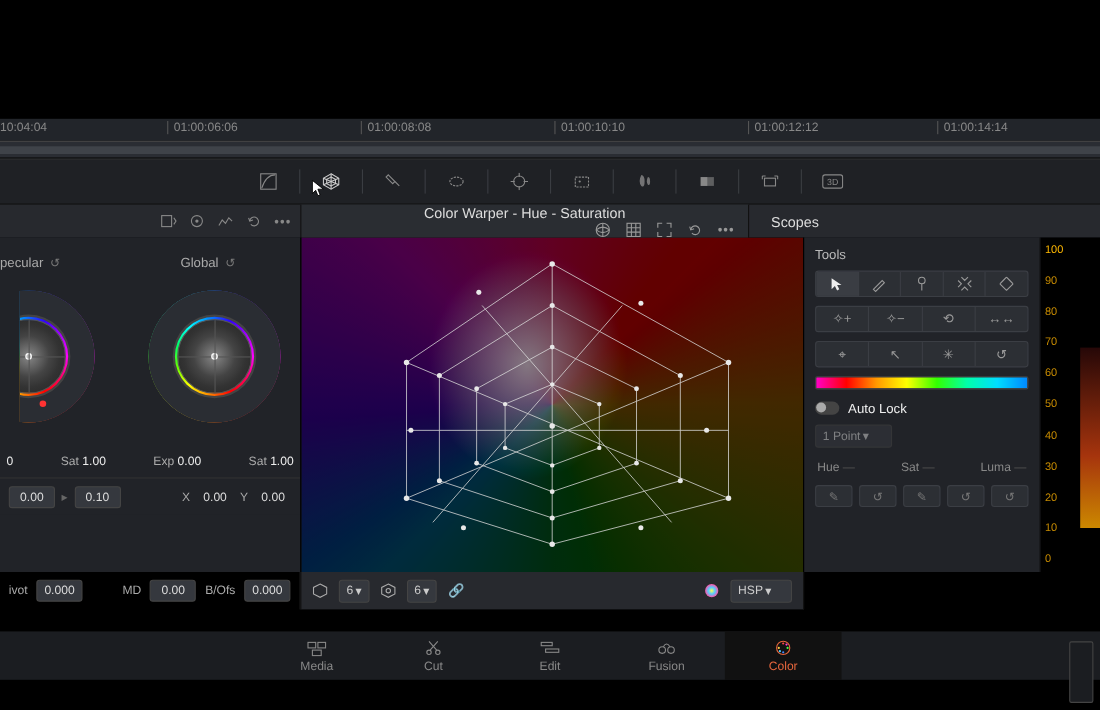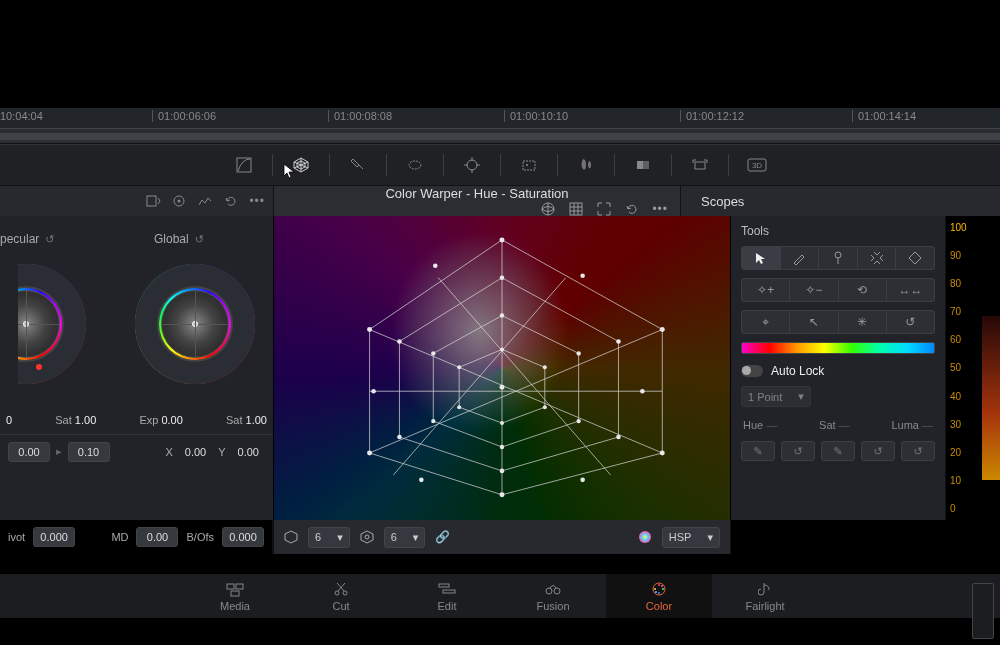--- a/index.html
+++ b/index.html
@@ -50,21 +50,21 @@
   .controls-strip .lab { color:#aaa; }
   .controls-strip .wheels-sub, .wheels-bottom-b { display:flex; align-items:center; gap:6px; flex:1;}
   .warper-panel { width:458px; background:#111; border-left:1px solid #000; border-right:1px solid #000; position:relative; overflow:hidden;}
   .warper-bg { position:absolute; inset:0;
     background:
       radial-gradient(ellipse 140px 160px at 45% 38%, rgba(255,255,255,0.85), rgba(200,200,200,0.35) 45%, rgba(120,120,120,0) 65%),
       conic-gradient(from 0deg at 50% 50%, #8b0036, #8b0000, #6b4a00, #365200, #004a20, #004a62, #2e006b, #6b0068, #8b0036);
     filter:brightness(0.55) saturate(1.35);
   }
   .warper-panel svg.web { position:absolute; inset:0; }
-  .mini-select { background:#35383e; color:#ccc; padding:3px 6px; border-radius:3px; font-size:11px; display:flex; align-items:center; gap:16px; border:1px solid #444;}
+  .mini-select { background:#35383e; color:#ccc; padding:3px 6px; border-radius:3px; font-size:11px; display:flex; align-items:center; gap:2px; border:1px solid #444;}
   .tools-panel { width:215px; background:#212328; padding:8px 10px; display:flex; flex-direction:column; gap:8px; border-right:1px solid #111;}
   .tools-panel .section-title { color:#bbb; font-size:12px; }
   .tool-grid { display:flex; gap:0; background:#2c2f34; border:1px solid #3b3e44; border-radius:3px; overflow:hidden; height:24px;}
   .tool-grid .tg { flex:1; display:flex; align-items:center; justify-content:center; color:#999; border-right:1px solid #3b3e44;}
   .tool-grid .tg:last-child { border-right:none; }
   .tool-grid .tg.active { background:#3a3d43; color:#eee; }
   .range-bar { height:12px; border-radius:2px; background: linear-gradient(90deg,#ff00c8,#ff0000,#ff9900,#ffff00,#33ff00,#00ffaa,#00ddff,#0088ff); border:1px solid #444;}
   .toggle-row { display:flex; align-items:center; gap:8px; font-size:12px; color:#ddd; margin-top:2px;}
   .toggle { width:22px; height:12px; border-radius:7px; background:#444; position:relative; }
   .toggle::after { content:""; position:absolute; width:9px; height:9px; border-radius:50%; background:#aaa; top:1px; left:1px;}
@@ -261,21 +261,21 @@
 </div>
 
 <div class="main-row">
 
   <div class="wheels-panel">
     <div class="wheel-labels">
       <div class="lbl" style="position:absolute;left:0px;">
           <span>pecular</span>
           <span class="reset">↺</span>
         </div>
-      <div class="lbl" style="position:absolute;left:154px;">
+      <div class="lbl" style="position:absolute;left:164px;">
           <span>Global</span>
           <span class="reset">↺</span>
         </div>
     </div>
     <div class="wheels-row">
       <div style="width:80px;overflow:hidden;position:relative;height:130px">
         <div class="color-wheel partial">
           <div class="inner">
               <div class="center-dot"></div>
             </div>
@@ -541,23 +541,15 @@
           <circle cx="8" cy="4" r="1" fill="#f44"></circle>
           <circle cx="12" cy="8" r="1" fill="#4f4"></circle>
           <circle cx="8" cy="12" r="1" fill="#48f"></circle>
           <circle cx="4" cy="8" r="1" fill="#fc4"></circle>
           <circle cx="11" cy="5" r="1" fill="#f4c"></circle>
           <circle cx="5" cy="11" r="1" fill="#4cf"></circle>
         </svg>
       </div>
       <span>Color</span>
     </div>
-    <div class="tab">
-      <div class="ticon">
-        <svg width="14" height="16" viewBox="0 0 14 16">
-          <path d="M6 2 L6 11 A3 3 0 1 1 3 8 M6 4 Q11 4 11 9" fill="none" stroke="currentColor"></path>
-        </svg>
-      </div>
-      <span>Fairlight</span>
-    </div>
   </div>
 
 <div class="thumb"></div>
 
 </body></html>

